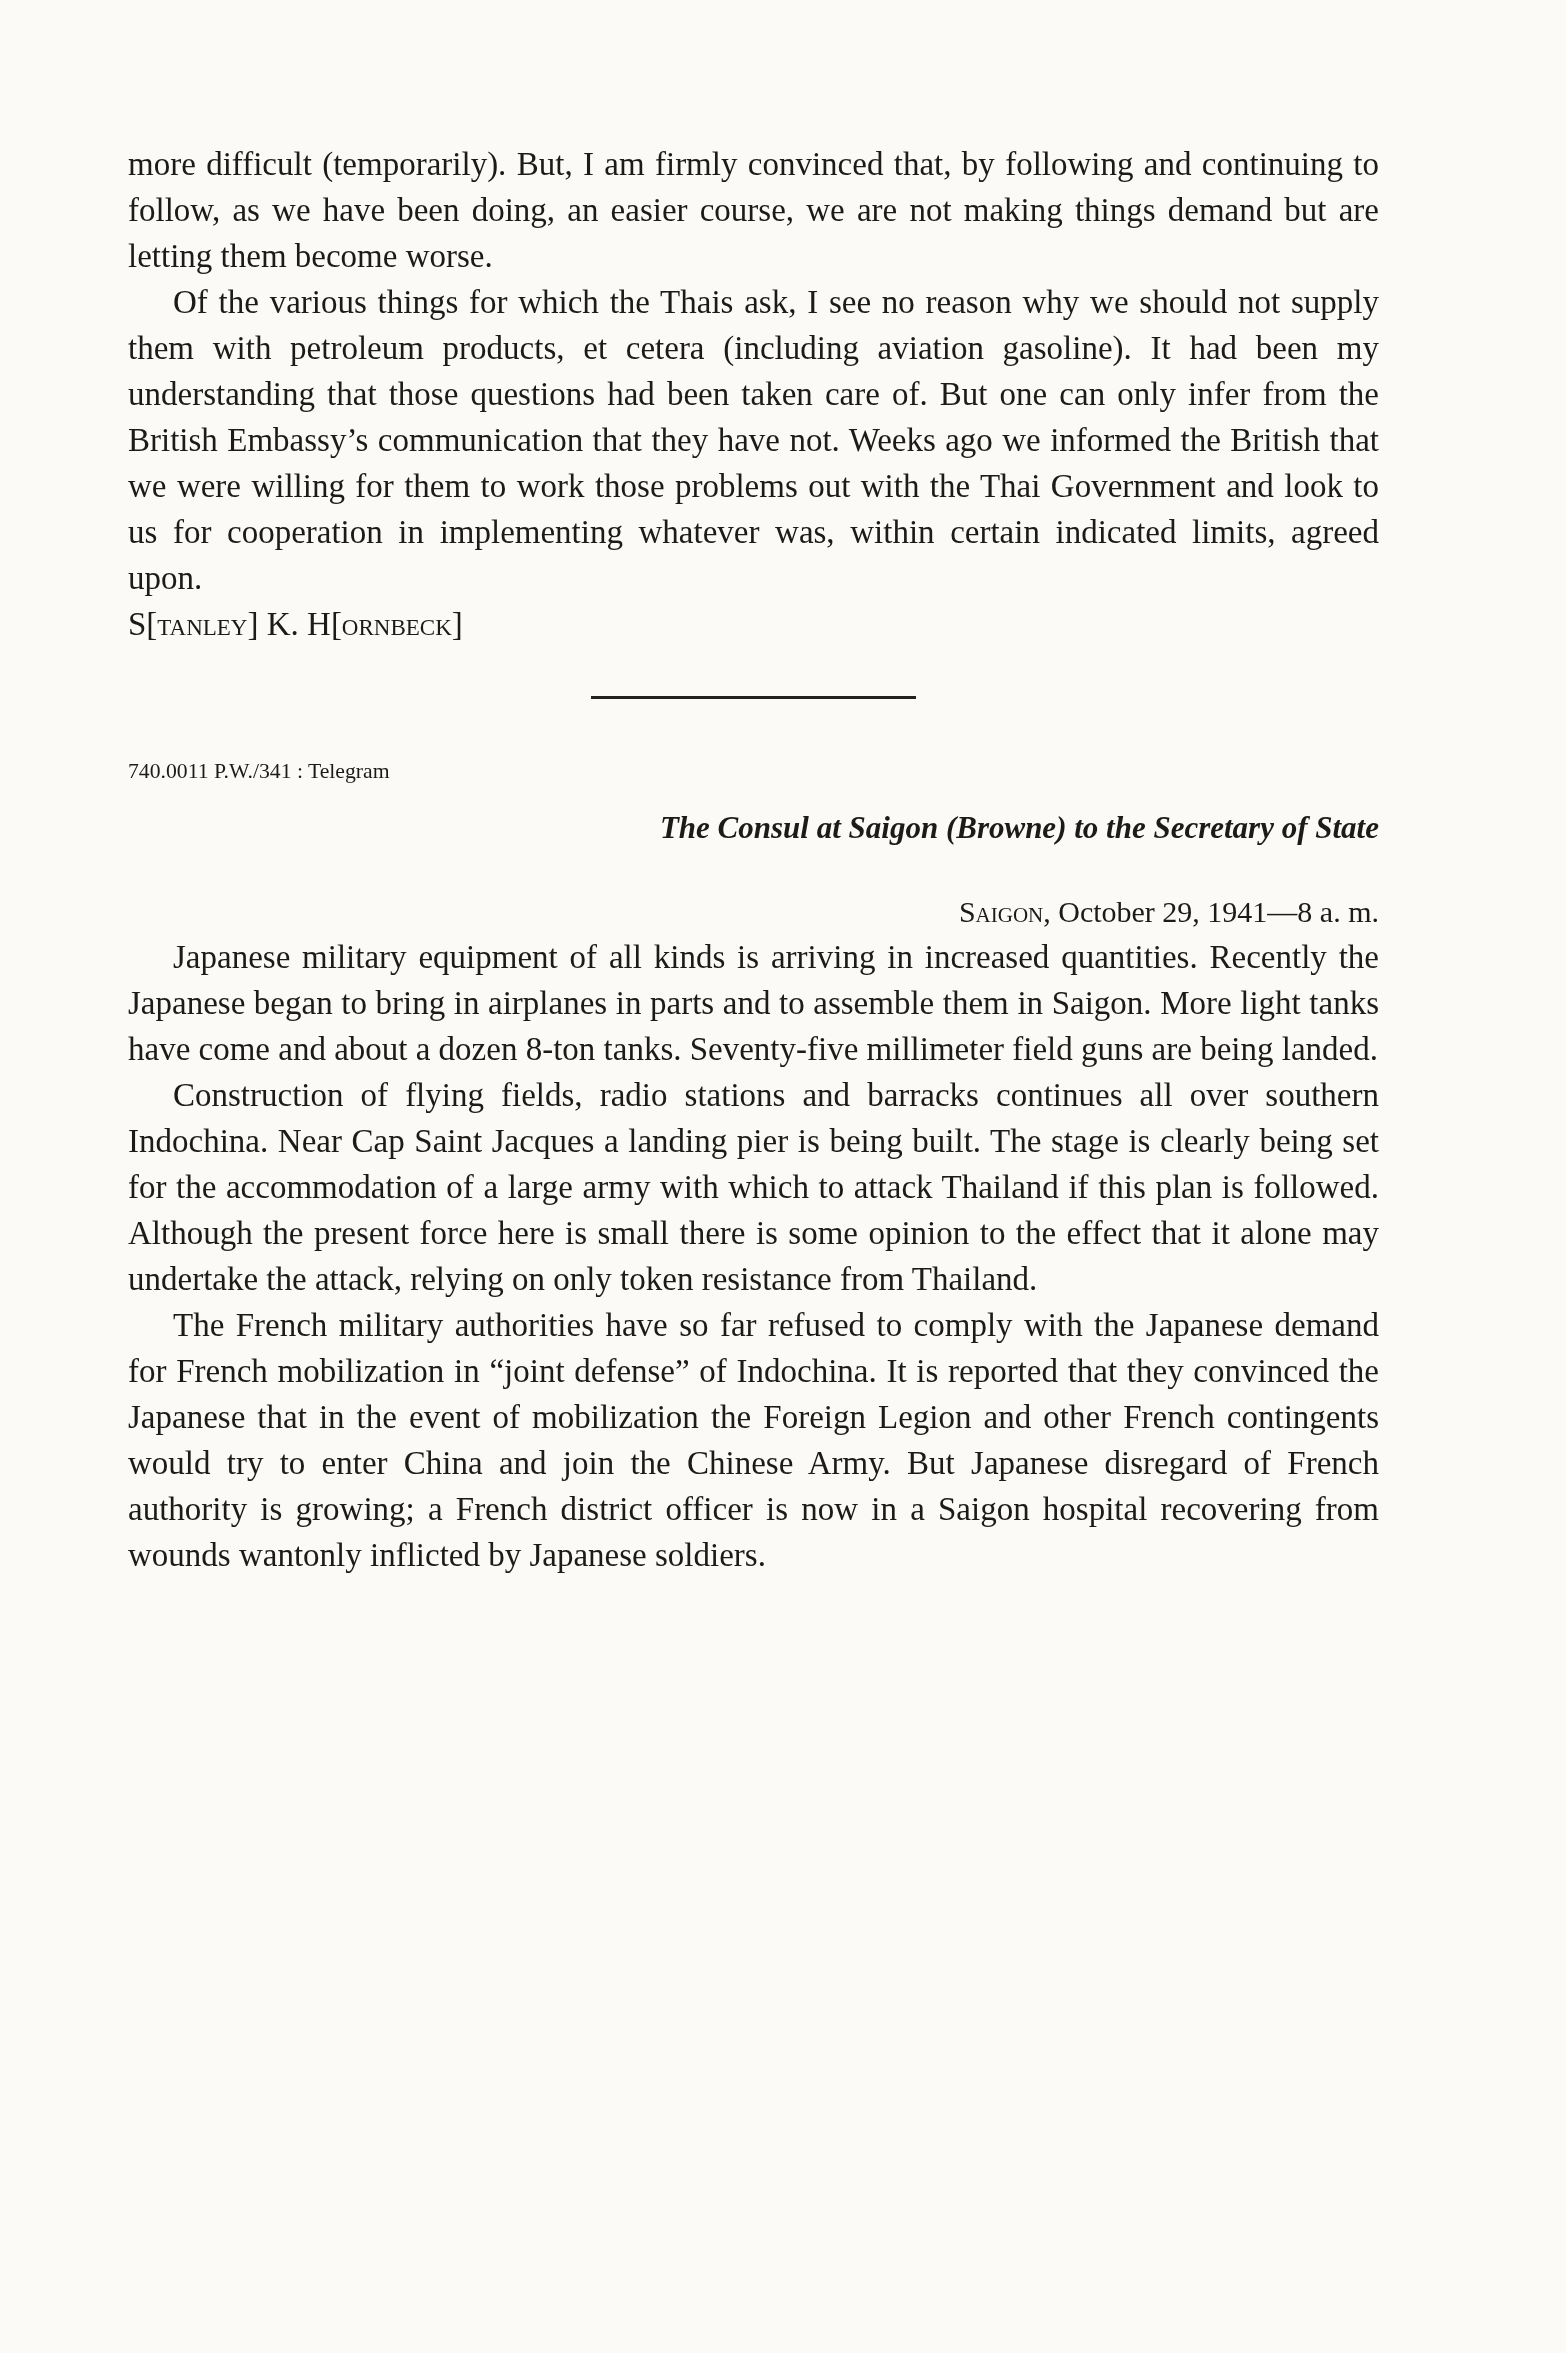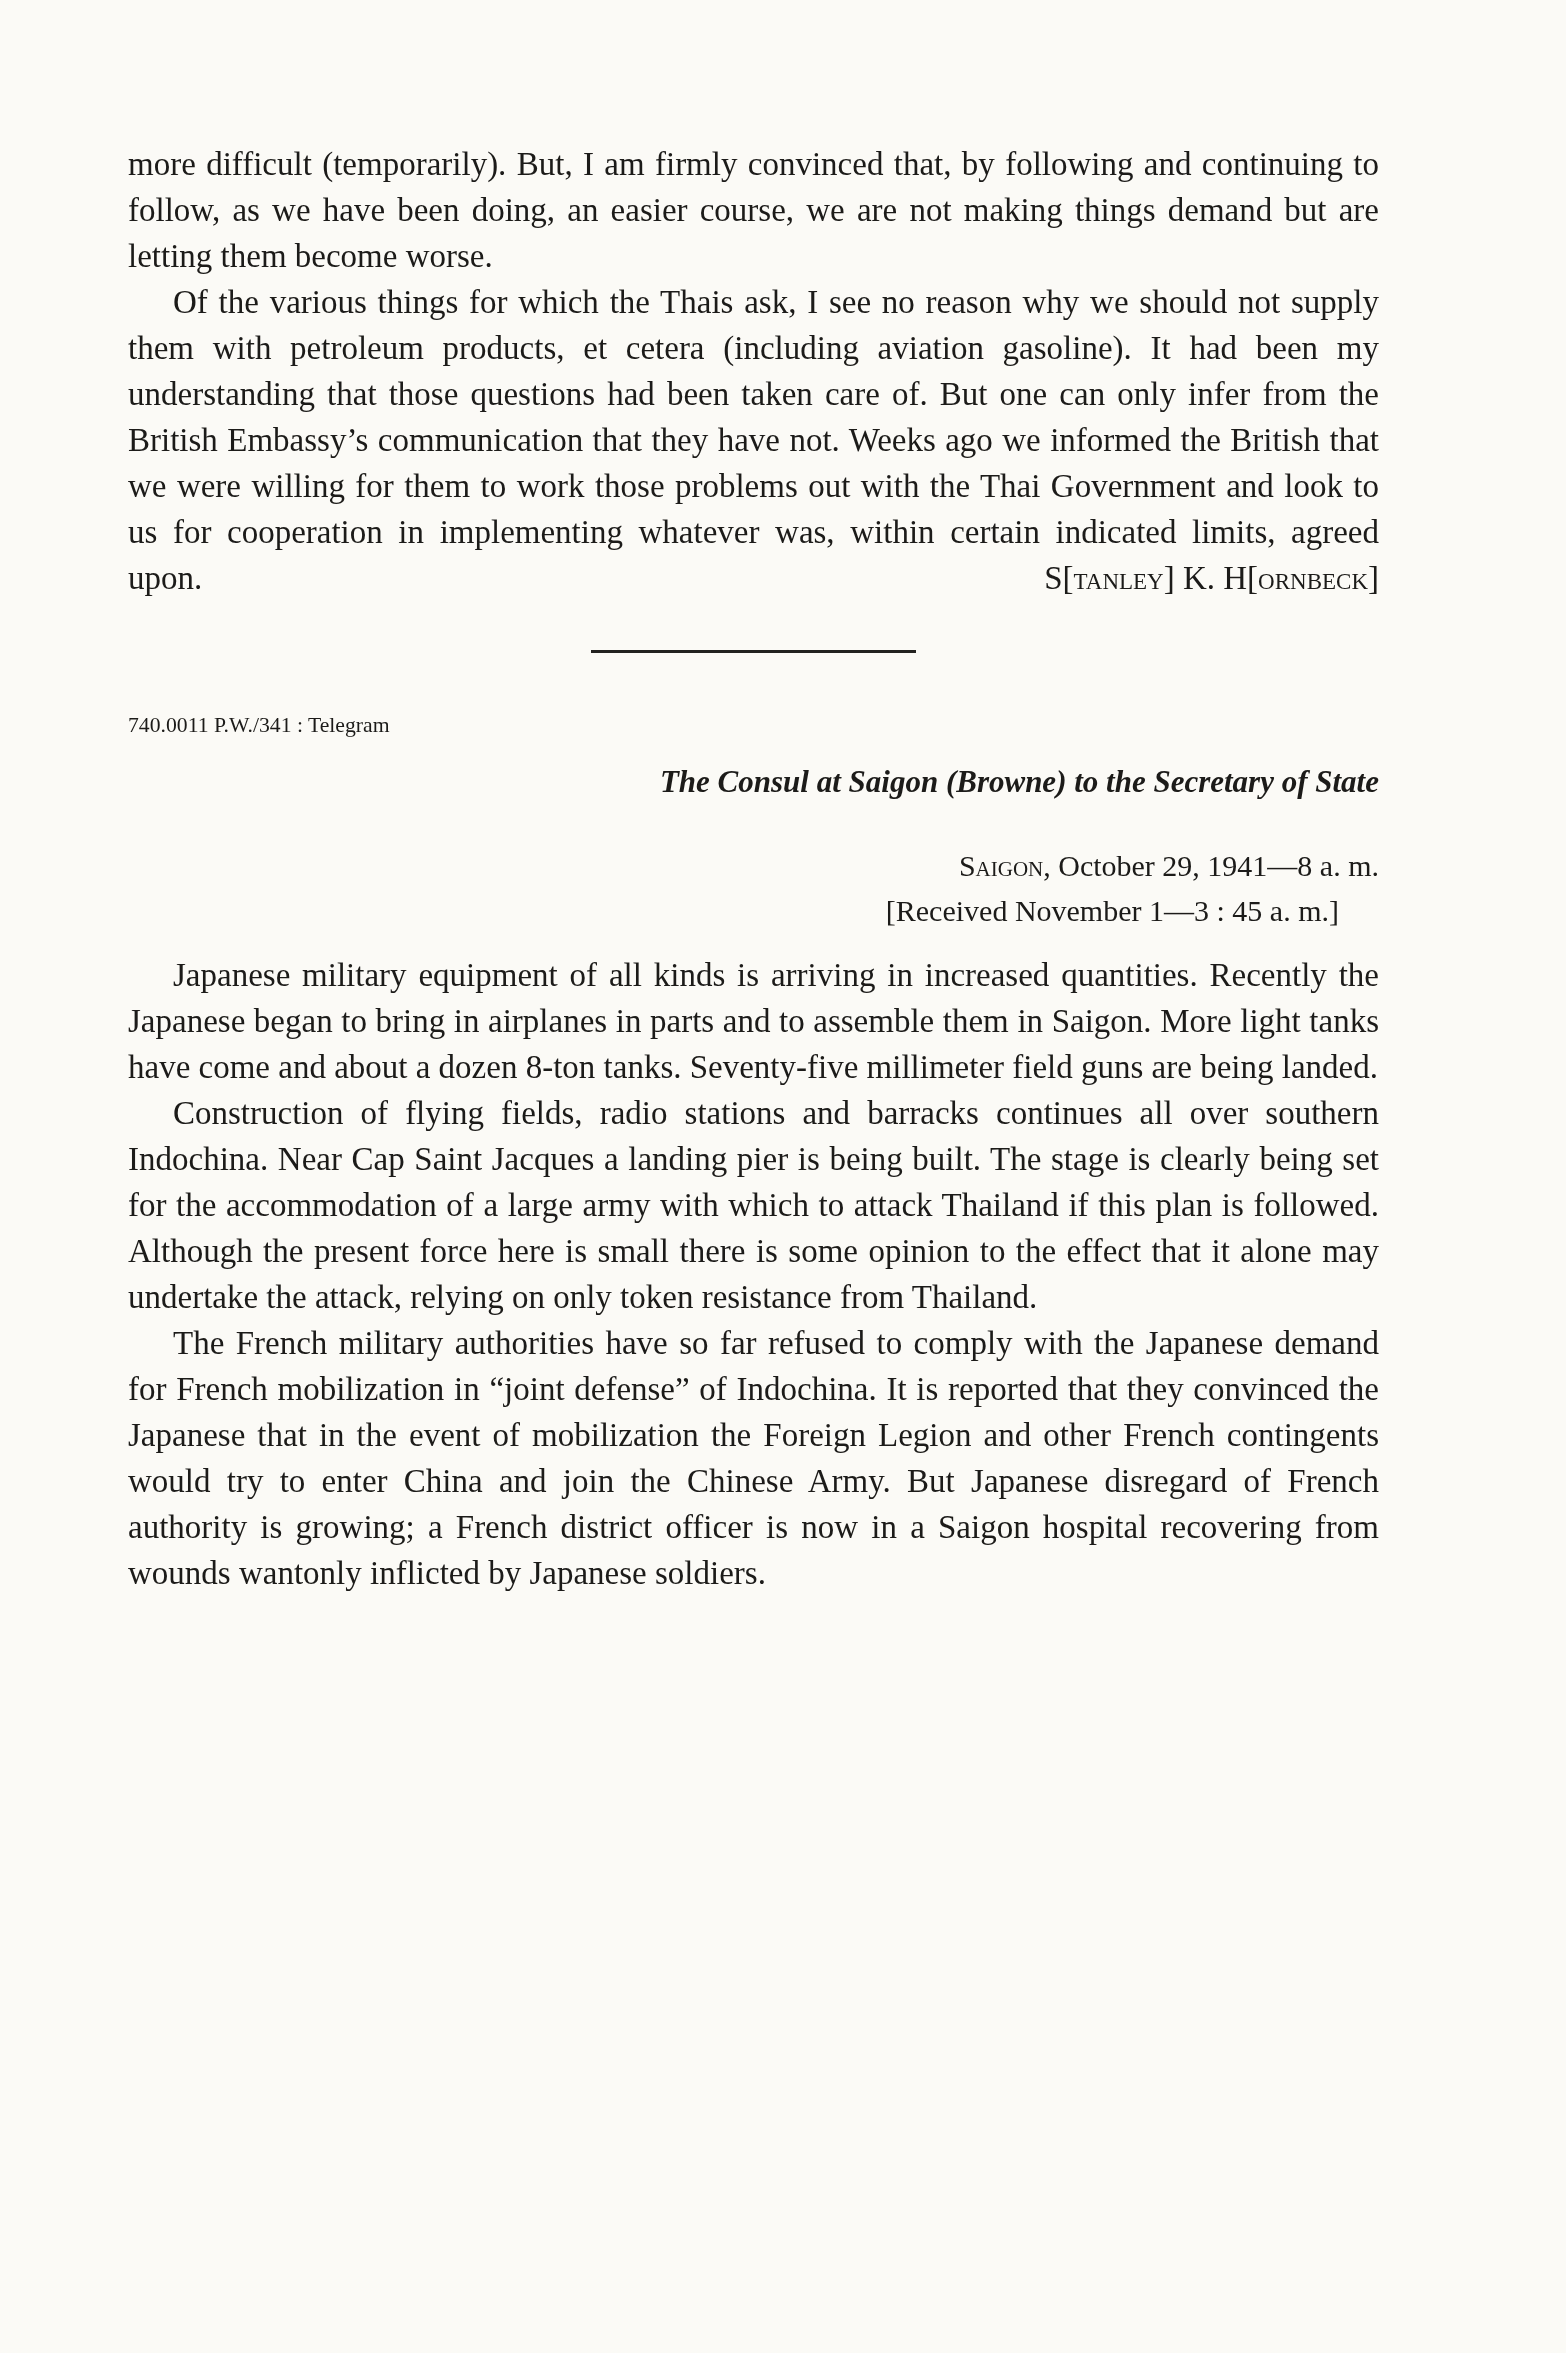--- a/index.html
+++ b/index.html
@@ -52,20 +52,21 @@
   .indent { text-indent: 45px; }
   .force-justify { text-align-last: justify; }
 
   
   .closing-line {
     display: flex;
     justify-content: space-between;
     align-items: baseline;
     font-size: 33px;
     line-height: 46px;
+    flex-direction: column;
   }
   .sc { font-variant: small-caps; }
   .signature { white-space: nowrap; }
 
   
   .section-divider {
     width: 325px;
     margin: 49px auto 59px auto;
     border: 0;
     border-top: 3.3px solid #23221f;
@@ -116,21 +117,20 @@
 
     <hr class="section-divider">
 
     <section>
       <p class="doc-reference">740.0011 P.W./341 : Telegram</p>
 
       <h2 class="doc-title">The Consul at Saigon (Browne) to the Secretary of State</h2>
 
       <p class="dateline"><span class="sc">Saigon</span><span>, October 29, 1941—8 a. m.</span></p>
 
-      <p class="received-line">[Received November 1—3 : 45 a. m.]</p>
 
       <p class="body-par indent">Japanese military equipment of all kinds is arriving in increased quantities.  Recently the Japanese began to bring in airplanes in parts and to assemble them in Saigon.  More light tanks have come and about a dozen 8-ton tanks.  Seventy-five millimeter field guns are being landed.</p>
       <p class="body-par indent">Construction of flying fields, radio stations and barracks continues all over southern Indochina.  Near Cap Saint Jacques a landing pier is being built.  The stage is clearly being set for the accommodation of a large army with which to attack Thailand if this plan is followed. Although the present force here is small there is some opinion to the effect that it alone may undertake the attack, relying on only token resistance from Thailand.</p>
       <p class="body-par indent">The French military authorities have so far refused to comply with the Japanese demand for French mobilization in “joint defense” of Indochina.  It is reported that they convinced the Japanese that in the event of mobilization the Foreign Legion and other French contingents would try to enter China and join the Chinese Army.  But Japanese disregard of French authority is growing; a French district officer is now in a Saigon hospital recovering from wounds wantonly inflicted by Japanese soldiers.</p>
     </section>
 
   </div>
 
 </div>
 

